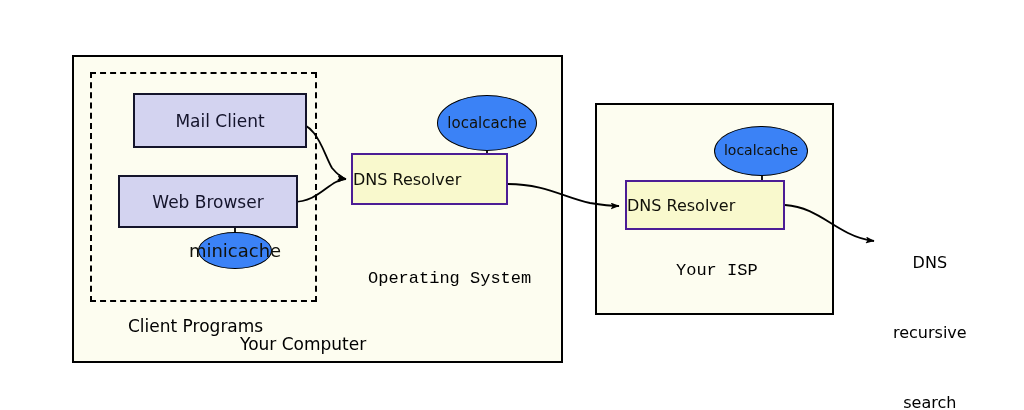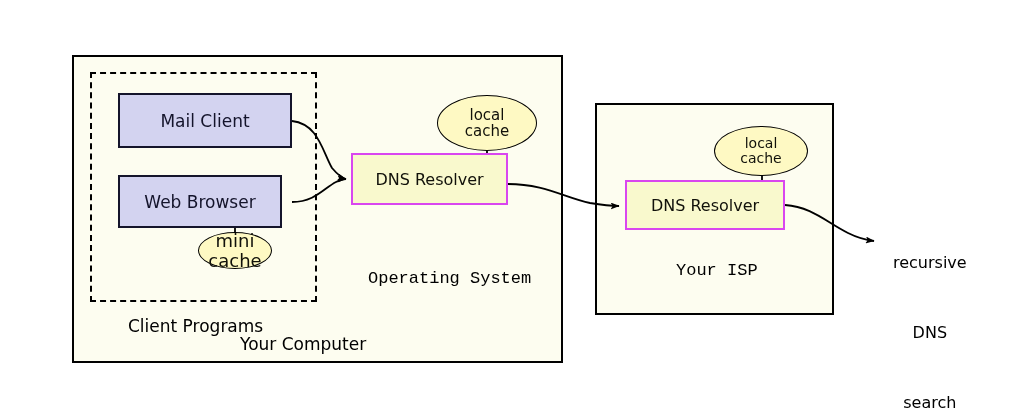--- a/index.html
+++ b/index.html
@@ -60,64 +60,63 @@
     background: #d3d3f0;
     border: 2px solid #14142b;
     box-sizing: border-box;
     display: flex;
     align-items: center;
     justify-content: center;
     color: #14142b;
     font-size: 17px;
   }
   #mail-client-box {
-    left: 118px;
+    left: 133px;
     top: 93px;
     width: 174px;
     height: 55px;
   }
   #web-browser-box {
     left: 118px;
     top: 175px;
-    width: 164px;
+    width: 180px;
     height: 53px;
   }
   
   .resolver-box {
     position: absolute;
     background: #f9f9cd;
-    border: 2px solid #d946ef;
+    border: 2px solid #4c1d95;
     box-sizing: border-box;
     display: flex;
     align-items: center;
-    justify-content: center;
     color: #11110a;
     font-size: 16px;
   }
   #os-resolver-box {
     left: 351px;
     top: 153px;
     width: 157px;
     height: 52px;
   }
   #isp-resolver-box {
     left: 625px;
     top: 180px;
     width: 160px;
     height: 50px;
   }
   
   .cache-ellipse {
     position: absolute;
-    background: #fef9c3;
+    background: #3b82f6;
     border: 1.5px solid #000000;
     border-radius: 50%;
     box-sizing: border-box;
     display: flex;
-    flex-direction: column;
+    flex-direction: row;
     align-items: center;
     justify-content: center;
     color: #11110a;
     line-height: 1.08;
     text-align: center;
   }
   #os-local-cache {
     left: 437px;
     top: 95px;
     width: 100px;
@@ -251,18 +250,18 @@
   <div class="label" id="your-computer-label">Your Computer</div>
 
   <div class="label" id="operating-system-label">Operating System</div>
 
   <div class="label" id="client-programs-label">Client Programs</div>
 
   <div class="label" id="your-isp-label">Your ISP</div>
 
 
   <div class="label" id="recursive-search-label">
+    <div style="text-align:center">DNS</div>
     <div>recursive</div>
-    <div style="text-align:center">DNS</div>
     <div style="text-align:center">search</div>
   </div>
 
 </div>
 
 </body></html>

